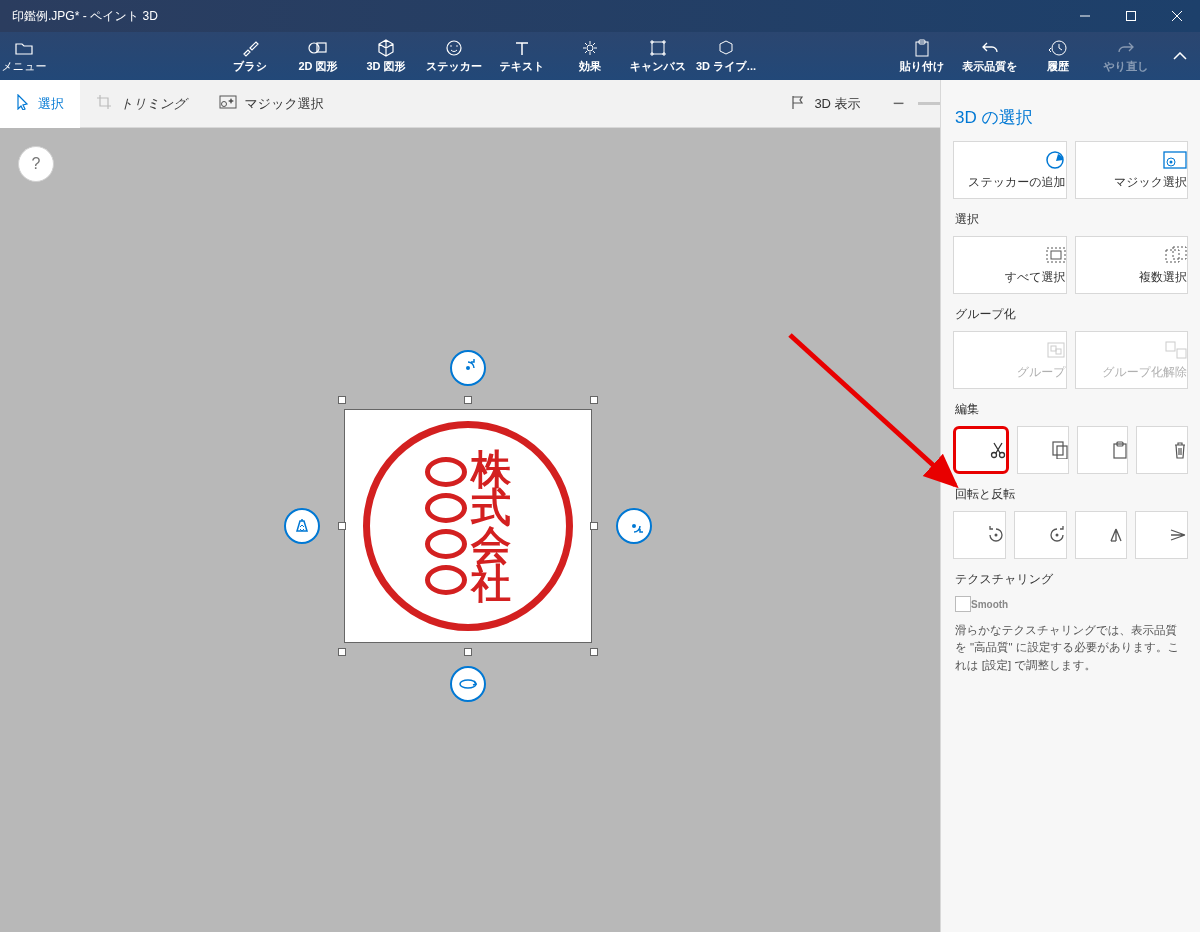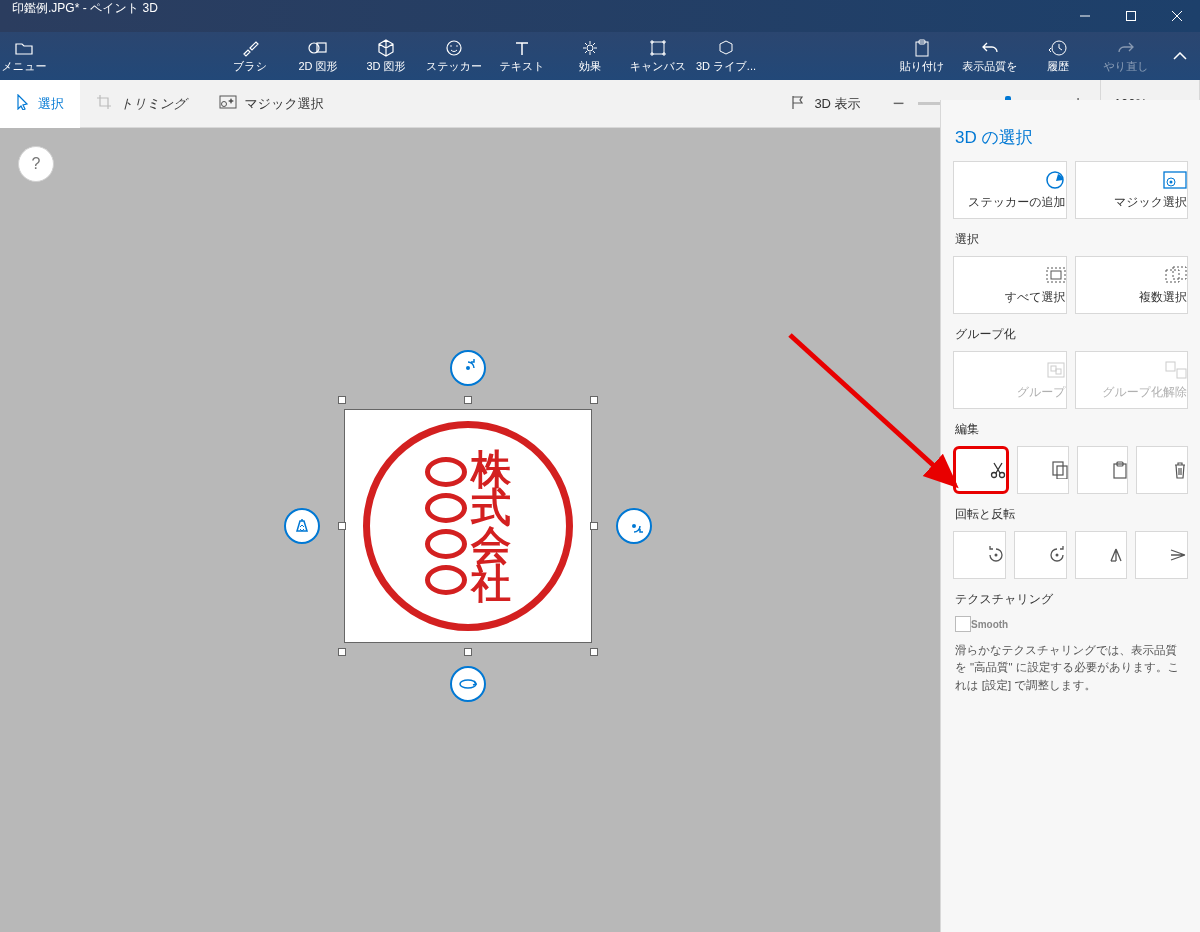--- a/index.html
+++ b/index.html
@@ -1,23 +1,23 @@
 <!DOCTYPE html>
 <html><head>
 <meta charset="utf-8">
 <style>
 * { box-sizing: border-box; margin: 0; padding: 0; font-family: "Yu Gothic UI", "Segoe UI", sans-serif; }
 body { width: 1200px; height: 932px; overflow: hidden; background: #b8b8b8; position: relative; }
 
-.titlebar { height: 32px; background: linear-gradient(to right, #2b3d5f, #1d406b); color: #fff; display: flex; align-items: flex-start; padding-left: 12px; font-size: 12px; }
+.titlebar { height: 32px; background: linear-gradient(to right, #2b3d5f, #1d406b); color: #fff; display: flex; align-items: center; padding-left: 12px; font-size: 12px; }
 .titlebar .title { flex: 1; }
 .titlebar .winbtn { width: 46px; height: 32px; display: flex; align-items: center; justify-content: center; color: #fff; }
 
 .ribbon { height: 48px; background: linear-gradient(to bottom, #2b4670, #224878); display: flex; align-items: center; color: #fff; }
-.ribbon .rgroup { display: flex; gap: 0; }
+.ribbon .rgroup { display: flex; gap: 0; font-weight: bold; }
 .ribbon .rbtn { display: flex; flex-direction: column; align-items: center; justify-content: center; width: 68px; height: 48px; font-size: 11px; gap: 2px; }
 .ribbon .rbtn.menu { width: 48px; margin-right: 8px; text-align: center; }
 .ribbon .rbtn .ic { height: 18px; display: flex; align-items: center; justify-content: center; }
 .ribbon .spacer { flex: 1; }
 .ribbon .chev { width: 40px; display: flex; align-items: center; justify-content: center; }
 
 .toolbar { height: 48px; background: #f2f2f2; display: flex; align-items: center; border-bottom: 1px solid #d8d8d8; }
 .toolbar .tbtn { height: 48px; display: flex; align-items: center; gap: 8px; padding: 0 16px; font-size: 13px; color: #333; }
 .toolbar .tbtn.active { background: #fff; color: #0078d4; }
 .toolbar .tbtn.active svg { stroke: #0078d4; fill: #0078d4; }
@@ -42,21 +42,21 @@
 .selhandle { position: absolute; width: 8px; height: 8px; background: #fff; border: 1px solid #666; }
 .selhandle.tl { left: 0; top: 0; } .selhandle.tm { left: 50%; top: 0; margin-left: -4px; } .selhandle.tr { right: 0; top: 0; }
 .selhandle.ml { left: 0; top: 50%; margin-top: -4px; } .selhandle.mr { right: 0; top: 50%; margin-top: -4px; }
 .selhandle.bl { left: 0; bottom: 0; } .selhandle.bm { left: 50%; bottom: 0; margin-left: -4px; } .selhandle.br { right: 0; bottom: 0; }
 .gizmo { position: absolute; width: 36px; height: 36px; background: #fff; border: 2px solid #0078d4; border-radius: 50%; display: flex; align-items: center; justify-content: center; color: #0078d4; }
 .gizmo.top { left: 50%; top: -46px; margin-left: -18px; }
 .gizmo.bot { left: 50%; bottom: -46px; margin-left: -18px; }
 .gizmo.left { left: -54px; top: 50%; margin-top: -18px; }
 .gizmo.right { right: -54px; top: 50%; margin-top: -18px; }
 
-.side { position: absolute; top: 80px; right: 0; bottom: 0; width: 260px; background: #f7f7f7; border-left: 1px solid #d8d8d8; padding: 12px 12px; overflow-y: auto; margin-top: 20px; }
+.side { position: absolute; top: 80px; right: 0; bottom: 0; width: 260px; background: #f7f7f7; border-left: 1px solid #d8d8d8; padding: 12px 12px; overflow-y: auto; }
 .side h2 { font-size: 17px; color: #0078d4; font-weight: 400; padding: 14px 2px 12px; }
 .side .row { display: flex; gap: 8px; margin-bottom: 12px; }
 .side .card { flex: 1; height: 58px; background: #fff; border: 1px solid #d8d8d8; display: flex; flex-direction: column; align-items: flex-end; justify-content: center; gap: 4px; font-size: 12px; color: #333; }
 .side .card.iconcard { height: 48px; }
 .side .card.dim { color: #b0b0b0; }
 .side .card .cic { height: 20px; display: flex; align-items: center; justify-content: center; }
 .side .seclabel { font-size: 12px; color: #333; margin: 6px 2px 8px; }
 .side .highlight { border: 3px solid #e80000; border-radius: 6px; }
 .side .chkrow { display: flex; align-items: center; margin: 6px 2px; font-size: 10px; color: #888; font-weight: bold; }
 .side .chkbox { width: 16px; height: 16px; border: 1px solid #bbb; background: #fff; }

